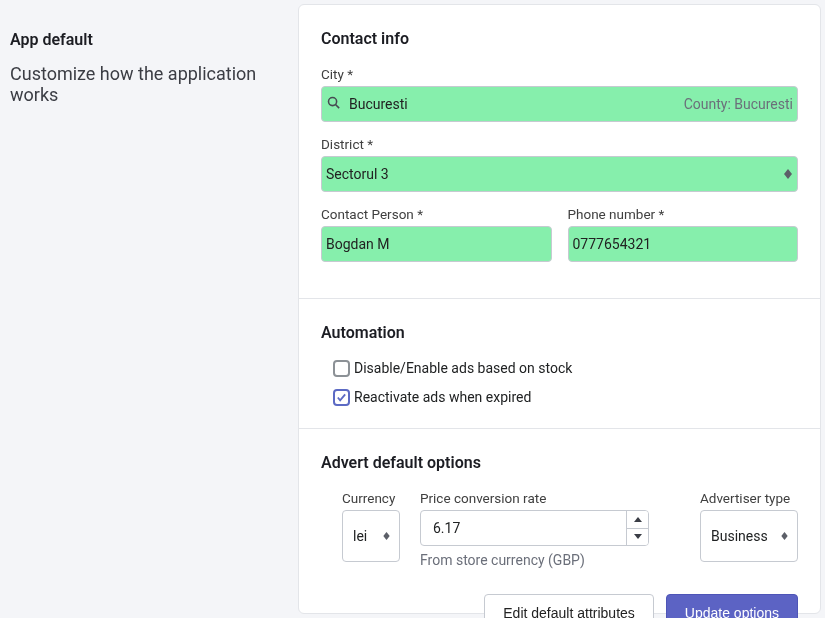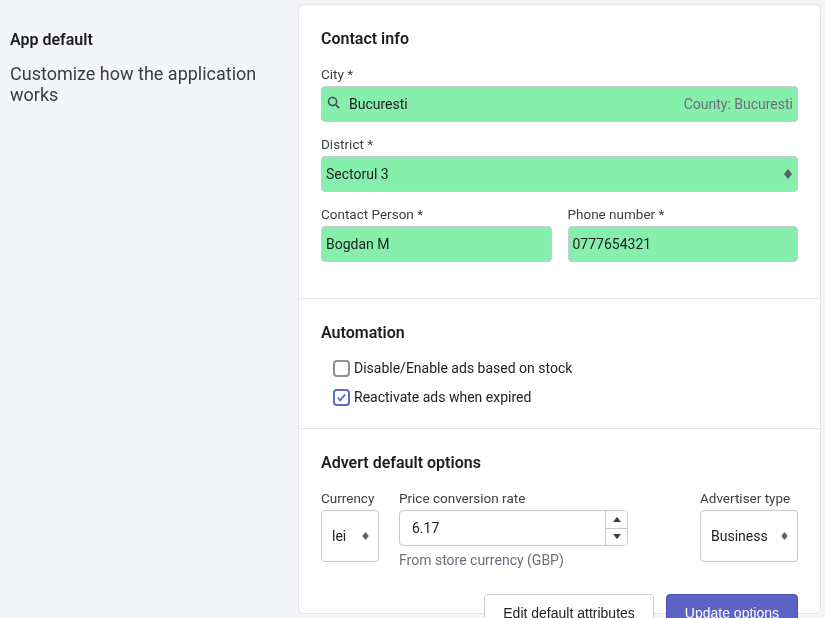--- a/index.html
+++ b/index.html
@@ -112,21 +112,21 @@
     border-color: #5c6ac4;
   }
   .cb.checked svg { display: block; }
   .cb svg { display: none; color: #5c6ac4; }
   .advert-row {
     display: flex;
     align-items: flex-start;
     gap: 20px;
   }
   .advert-col { display: flex; flex-direction: column; }
-  .advert-col.currency { width: 58px; }
+  .advert-col.currency { width: 58px; margin-left: 21px; }
   .advert-col.rate { width: 229px; }
   .advert-col.spacer { flex: 1; }
   .advert-col.advertiser { width: 98px; }
   .mini-select {
     border: 1px solid #c6cad1;
     border-radius: 4px;
     height: 52px;
     padding: 0 8px 0 10px;
     display: flex;
     align-items: center;

